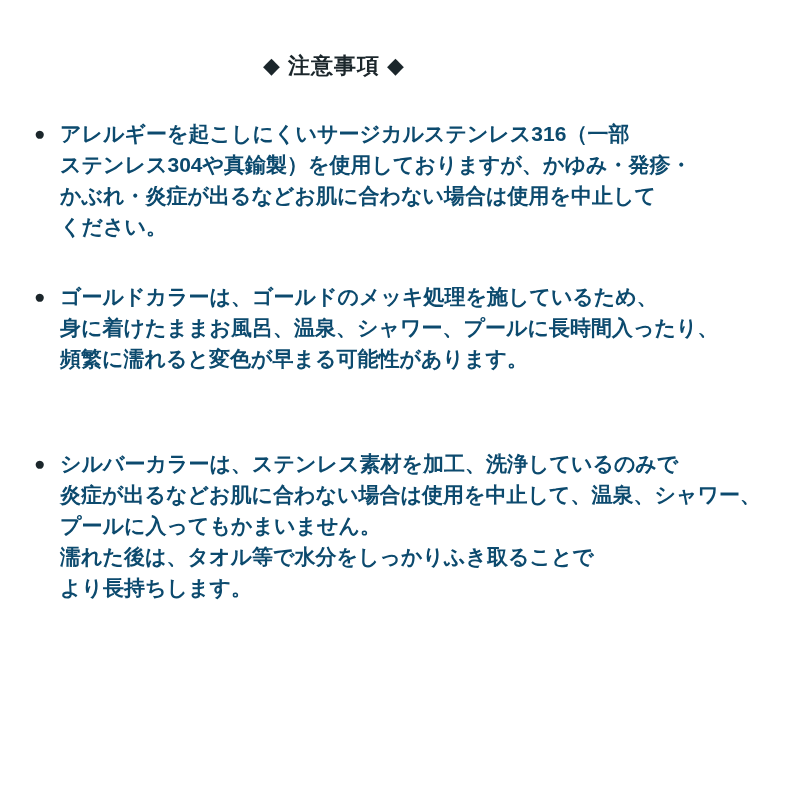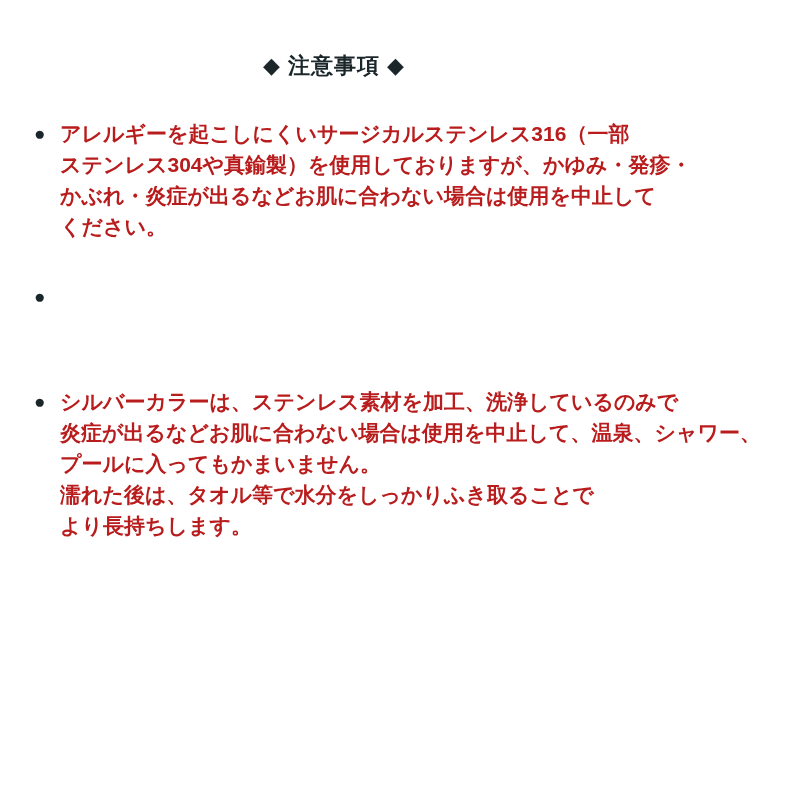--- a/index.html
+++ b/index.html
@@ -44,40 +44,43 @@
     font-size: 19px;
     line-height: 31px;
     letter-spacing: 0;
   }
   .notice-text {
     margin: 0;
     font-size: 21px;
     line-height: 31px;
     letter-spacing: 0px;
     white-space: pre;
-    color: #b91c1c;
+    color: #0c4a6e;
   }
 </style>
 </head>
 <body>
 
 <div class="page">
 
   <h1 class="title">◆ 注意事項 ◆</h1>
 
   <div class="notice">
     <span class="bullet">●</span>
     <p class="notice-text">アレルギーを起こしにくいサージカルステンレス316（一部
 ステンレス304や真鍮製）を使用しておりますが、かゆみ・発疹・
 かぶれ・炎症が出るなどお肌に合わない場合は使用を中止して
 ください。</p>
   </div>
 
   <div class="notice">
     <span class="bullet">●</span>
+    <p class="notice-text">ゴールドカラーは、ゴールドのメッキ処理を施しているため、
+身に着けたままお風呂、温泉、シャワー、プールに長時間入ったり、
+頻繁に濡れると変色が早まる可能性があります。</p>
   </div>
 
   <div class="notice gap-large">
     <span class="bullet">●</span>
     <p class="notice-text">シルバーカラーは、ステンレス素材を加工、洗浄しているのみで
 炎症が出るなどお肌に合わない場合は使用を中止して、温泉、シャワー、
 プールに入ってもかまいません。
 濡れた後は、タオル等で水分をしっかりふき取ることで
 より長持ちします。</p>
   </div>

